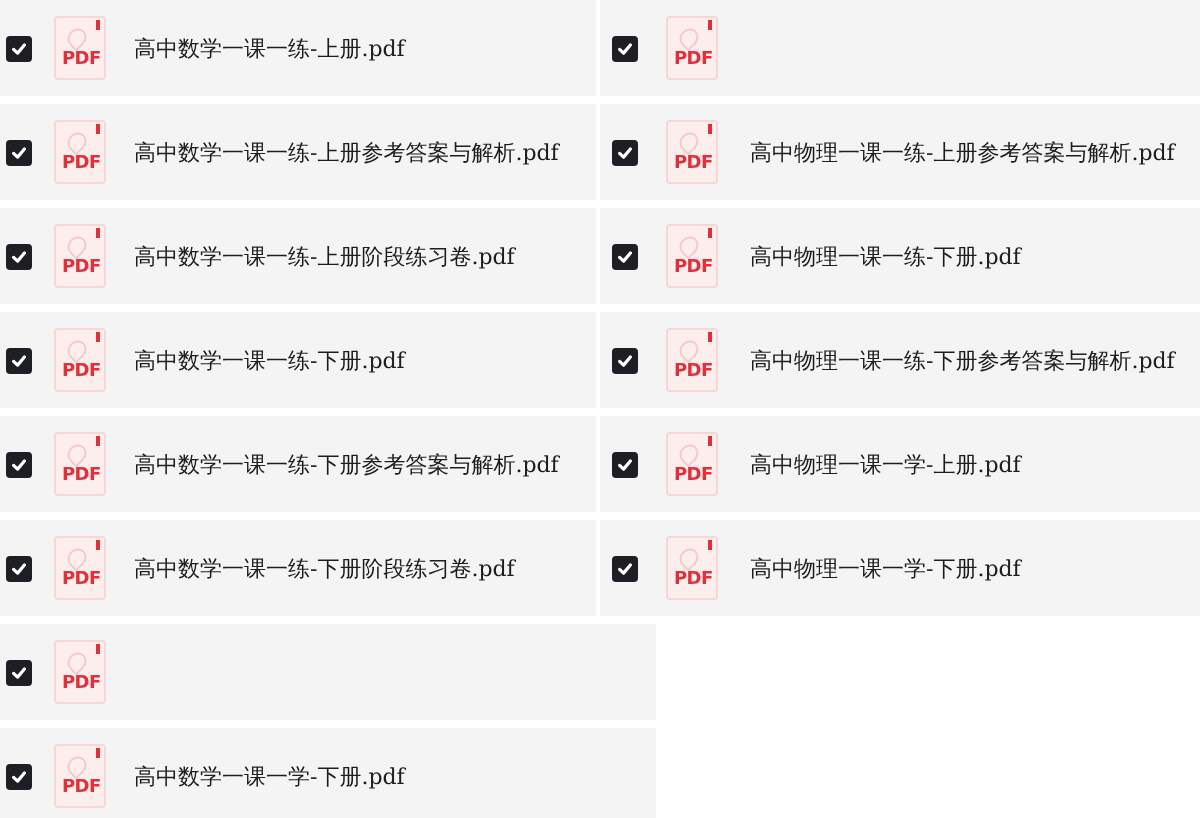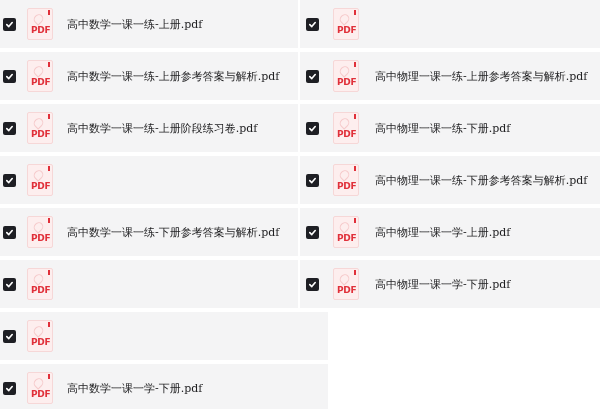--- a/index.html
+++ b/index.html
@@ -68,20 +68,21 @@
     <span class="check">
       <svg viewBox="0 0 10 10">
           <path d="M2 5.2 L4.2 7.3 L8 2.8" stroke="#ffffff" stroke-width="1.8" fill="none" stroke-linecap="round" stroke-linejoin="round"></path>
         </svg>
     </span>
     <span class="pdf">
       <span class="tab"></span>
       <span class="glyph"></span>
       <span class="lbl">PDF</span>
     </span>
+    <span class="name">高中数学一课一练-下册.pdf</span>
   </div>
     <div class="row">
     <span class="check">
       <svg viewBox="0 0 10 10">
           <path d="M2 5.2 L4.2 7.3 L8 2.8" stroke="#ffffff" stroke-width="1.8" fill="none" stroke-linecap="round" stroke-linejoin="round"></path>
         </svg>
     </span>
     <span class="pdf">
       <span class="tab"></span>
       <span class="glyph"></span>
@@ -93,20 +94,21 @@
     <span class="check">
       <svg viewBox="0 0 10 10">
           <path d="M2 5.2 L4.2 7.3 L8 2.8" stroke="#ffffff" stroke-width="1.8" fill="none" stroke-linecap="round" stroke-linejoin="round"></path>
         </svg>
     </span>
     <span class="pdf">
       <span class="tab"></span>
       <span class="glyph"></span>
       <span class="lbl">PDF</span>
     </span>
+    <span class="name">高中数学一课一练-下册阶段练习卷.pdf</span>
   </div>
     <div class="row wide">
     <span class="check">
       <svg viewBox="0 0 10 10">
           <path d="M2 5.2 L4.2 7.3 L8 2.8" stroke="#ffffff" stroke-width="1.8" fill="none" stroke-linecap="round" stroke-linejoin="round"></path>
         </svg>
     </span>
     <span class="pdf">
       <span class="tab"></span>
       <span class="glyph"></span>

